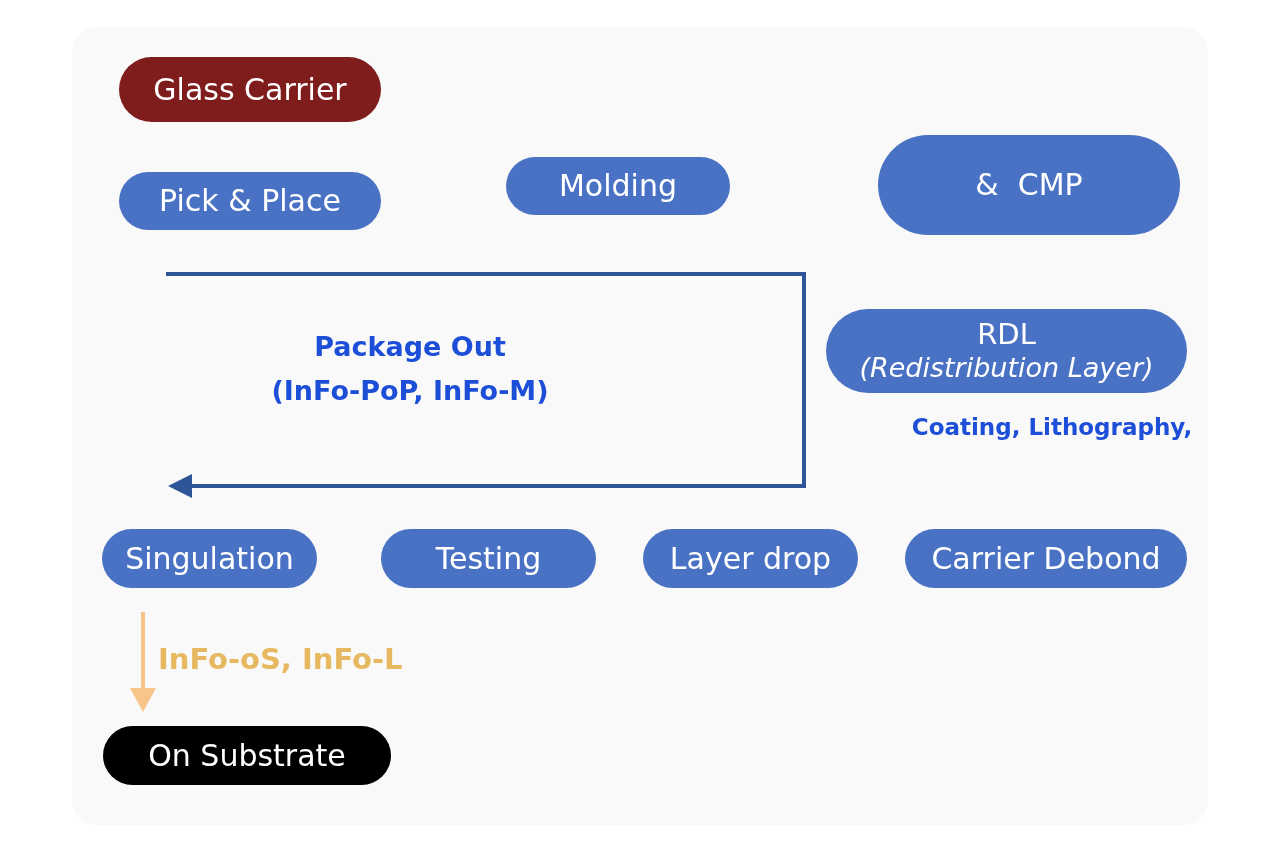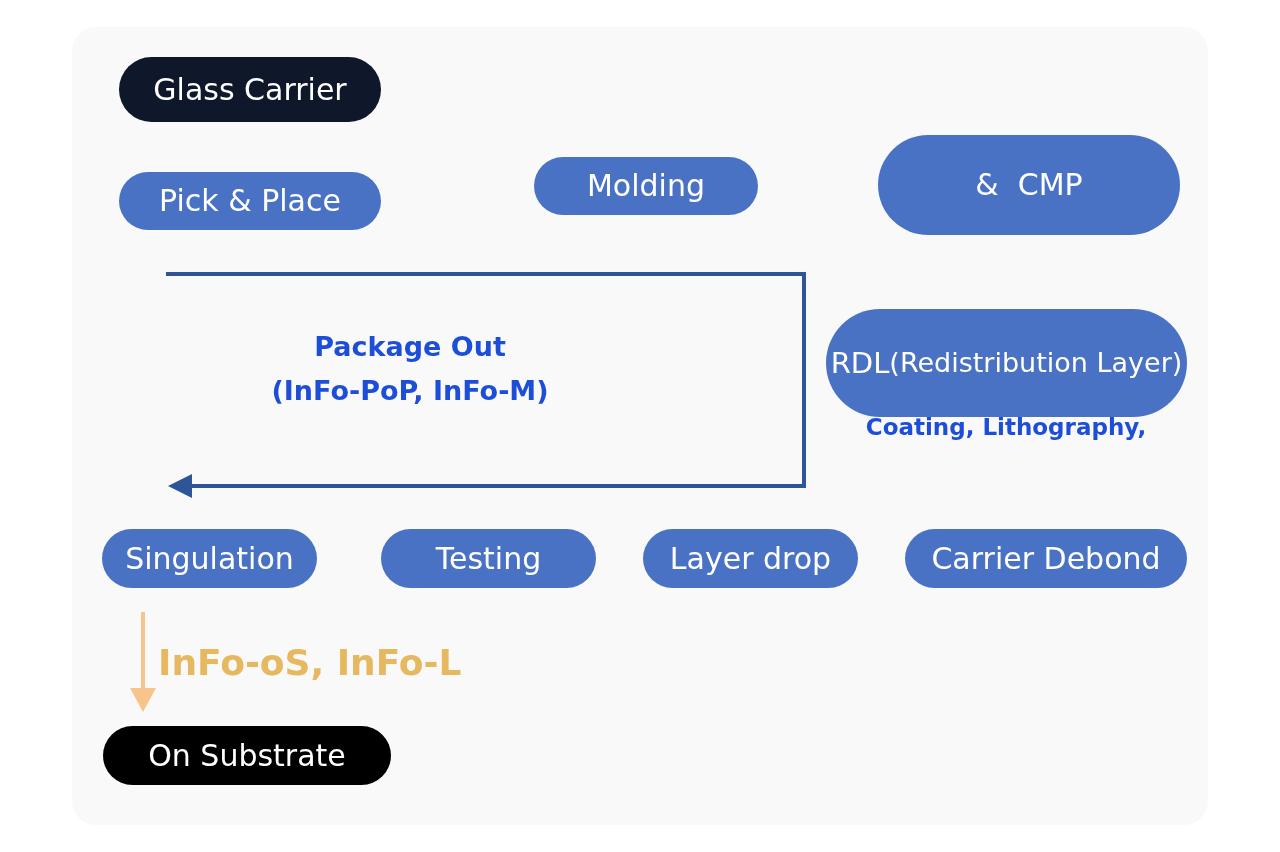--- a/index.html
+++ b/index.html
@@ -4,21 +4,21 @@
 <style>
   html, body { margin: 0; padding: 0; background: #ffffff; }
   body { width: 1280px; height: 852px; position: relative; overflow: hidden;
          font-family: "DejaVu Sans", "Liberation Sans", sans-serif; }
   .panel { position: absolute; left: 72px; top: 27px; width: 1136px; height: 798px;
            background: #f9f9f9; border-radius: 24px; }
   .pill { position: absolute; display: flex; align-items: center; justify-content: center;
           text-align: center; color: #ffffff; border-radius: 999px; box-sizing: border-box;
           font-size: 30px; line-height: 1.2; white-space: nowrap; }
   .blue { background: #4a72c4; }
-  .light { background: #0f172a; }
+  .light { background: #7f1d1d; }
   .gold { background: #000000; }
   .lbl { position: absolute; text-align: center; font-weight: bold; white-space: nowrap; }
   .navy { color: #1d4ed8; }
   .orange { color: #e9b663; }
   svg.lines { position: absolute; left: 0; top: 0; }
 </style>
 </head>
 <body>
 
 <div class="panel"></div>
@@ -31,34 +31,34 @@
 </svg>
 
 <div class="pill light" style="left:119px; top:57px; width:262px; height:65px;">
   <span>Glass Carrier</span>
 </div>
 
 <div class="pill blue" style="left:119px; top:172px; width:262px; height:58px;">
   <span>Pick &amp; Place</span>
 </div>
 
-<div class="pill blue" style="left:534px; top:157px; width:224px; height:58px;">
+<div class="pill blue" style="left:506px; top:157px; width:224px; height:58px;">
   <span>Molding</span>
 </div>
 
 <div class="pill blue" style="left:878px; top:135px; width:302px; height:100px; flex-direction:column;">
   <span style="white-space:pre;">&amp;  CMP</span>
 </div>
 
-<div class="pill blue" style="left:826px; top:309px; width:361px; height:108px; flex-direction:row; font-size:29px;">
+<div class="pill blue" style="left:826px; top:309px; width:361px; height:84px; flex-direction:column; font-size:29px;">
   <span>RDL</span>
-  <span style="font-size:27px;">(Redistribution Layer)</span>
+  <span style="font-size:27px;font-style:italic;">(Redistribution Layer)</span>
 </div>
 
-<div class="lbl navy" style="left:818px; top:412px; width:376px; font-size:23px; line-height:31px;">
+<div class="lbl navy" style="left:864px; top:412px; width:376px; font-size:23px; line-height:31px;">
   <div>Coating, Lithography,</div>
 </div>
 
 <div class="lbl navy" style="left:250px; top:325px; width:320px; font-size:27px; line-height:44px;">
   <div>Package Out</div>
   <div>(InFo-PoP, InFo-M)</div>
 </div>
 
 <div class="pill blue" style="left:102px; top:529px; width:215px; height:59px;">
   <span>Singulation</span>
@@ -69,17 +69,17 @@
 </div>
 
 <div class="pill blue" style="left:643px; top:529px; width:215px; height:59px;">
   <span>Layer drop</span>
 </div>
 
 <div class="pill blue" style="left:905px; top:529px; width:282px; height:59px;">
   <span>Carrier Debond</span>
 </div>
 
-<div class="lbl orange" style="left:158px; top:642px; font-size:36px; color:#e6b860;">InFo-oS, InFo-L</div>
+<div class="lbl orange" style="left:158px; top:642px; font-size:29px; color:#e6b860;">InFo-oS, InFo-L</div>
 
 <div class="pill gold" style="left:103px; top:726px; width:288px; height:59px;">
   <span>On Substrate</span>
 </div>
 
 </body></html>

